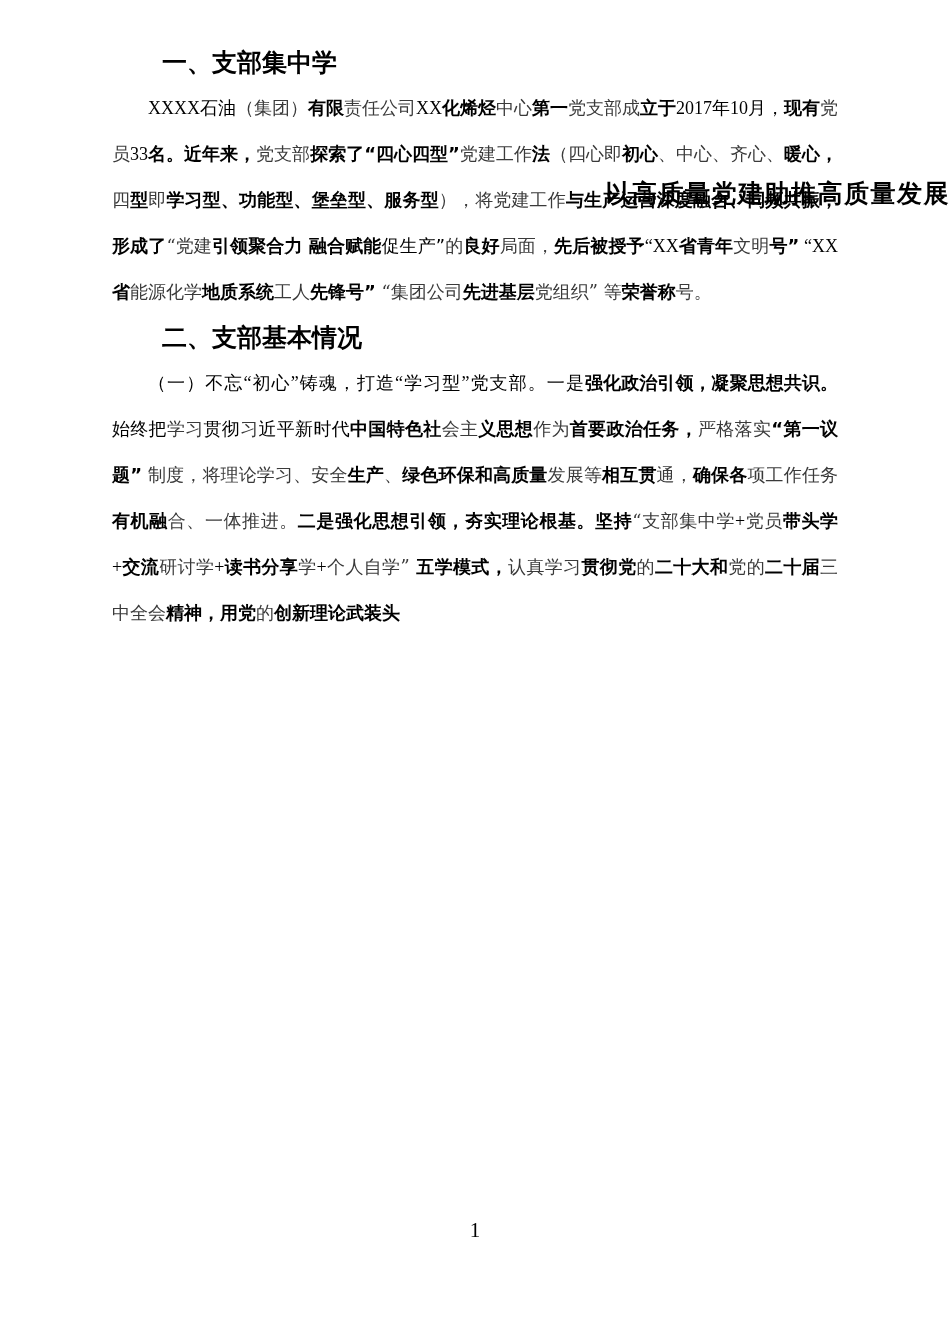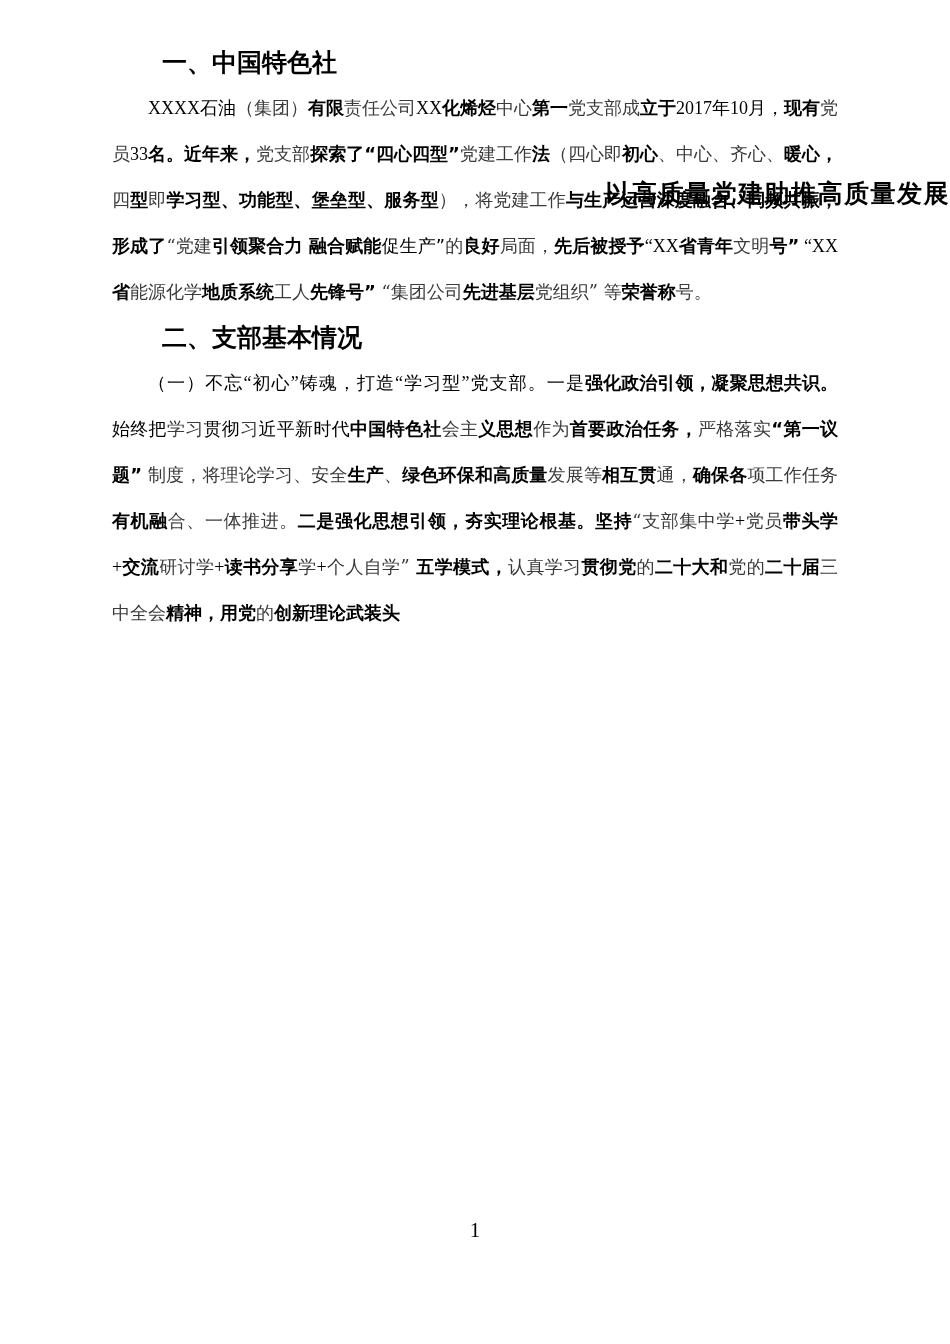--- a/index.html
+++ b/index.html
@@ -94,21 +94,21 @@
 </style>
 </head>
 <body>
 
 <div class="page">
 
   <h1 class="doc-title">以高质量党建助推高质量发展</h1>
 
   <div class="page-body">
 
-    <p class="heading-num spacer-top-1">一、中国特色社</p>
+    <p class="heading-num spacer-top-1">一、支部集中学</p>
 
     <p class="para body-para"><span class="t-r">XXXX石油</span><span class="t-l">（集团）</span><span class="t-h">有限</span><span class="t-l">责任公司</span><span class="t-r">XX</span><span class="t-h">化烯烃</span><span class="t-l">中心</span><span class="t-h">第一</span><span class="t-l">党支部成</span><span class="t-h">立于</span><span class="t-r">2017</span><span class="t-s">年</span><span class="t-r">10</span><span class="t-s">月，</span><span class="t-h">现有</span><span class="t-l">党员</span><span class="t-r">33</span><span class="t-h">名。</span><span class="t-h">近年来，</span><span class="t-l">党支部</span><span class="t-h">探索了</span><span class="t-h">“四心四型”</span><span class="t-l">党建工作</span><span class="t-h">法</span><span class="t-l">（四心即</span><span class="t-h">初心</span><span class="t-l">、中心、齐心、</span><span class="t-h">暖心，</span><span class="t-l">四</span><span class="t-h">型</span><span class="t-l">即</span><span class="t-h">学习型</span><span class="t-h">、</span><span class="t-h">功能型</span><span class="t-h">、</span><span class="t-h">堡垒型</span><span class="t-h">、</span><span class="t-h">服务型</span><span class="t-l">），</span><span class="t-l">将党建工作</span><span class="t-h">与生产</span><span class="t-h">运营</span><span class="t-h">深度融合、同频共振，</span><span class="t-h">形成了</span><span class="t-l">“党建</span><span class="t-h">引领聚合力</span><span class="t-h"> 融合赋能</span><span class="t-s">促生产”</span><span class="t-l">的</span><span class="t-h">良好</span><span class="t-l">局面，</span><span class="t-h">先后被授予</span><span class="t-r">“XX</span><span class="t-h">省青年</span><span class="t-l">文明</span><span class="t-h">号”</span><span class="t-r"> “XX</span><span class="t-h">省</span><span class="t-l">能源化学</span><span class="t-h">地质系统</span><span class="t-l">工人</span><span class="t-h">先锋号”</span><span class="t-l"> “集团公司</span><span class="t-h">先进</span><span class="t-h">基层</span><span class="t-l">党组织”</span><span class="t-l"> 等</span><span class="t-h">荣誉称</span><span class="t-l">号。</span></p>
 
     <p class="heading-num">二、支部基本情况</p>
 
     <p class="para body-para"><span class="sub-heading">（一）不忘“初心”铸魂，打造“学习型”党支部。</span><span class="sub-heading">一是</span><span class="t-h">强化政治</span><span class="t-h">引领，</span><span class="t-h">凝聚思想</span><span class="t-h">共识。</span><span class="t-s">始终把</span><span class="t-l">学习</span><span class="t-s">贯彻</span><span class="t-l">习</span><span class="t-s">近平新时代</span><span class="t-h">中国特色社</span><span class="t-l">会主</span><span class="t-h">义思想</span><span class="t-l">作为</span><span class="t-h">首要政治任务，</span><span class="t-l">严格落实</span><span class="t-h">“第一议</span><span class="t-h">题”</span><span class="t-l"> 制度，将理论学习、安全</span><span class="t-h">生产</span><span class="t-l">、</span><span class="t-h">绿色环保和高质量</span><span class="t-l">发展等</span><span class="t-h">相互贯</span><span class="t-l">通，</span><span class="t-h">确保各</span><span class="t-l">项工作任务</span><span class="t-h">有机融</span><span class="t-l">合、一体推进。</span><span class="t-h">二是强化</span><span class="t-h">思想引领，</span><span class="t-h">夯</span><span class="t-h">实理论</span><span class="t-h">根</span><span class="t-h">基。</span><span class="t-h">坚持</span><span class="t-l">“支部集中学</span><span class="t-r">+</span><span class="t-l">党员</span><span class="t-h">带头学</span><span class="t-r">+</span><span class="t-h">交流</span><span class="t-l">研讨学</span><span class="t-r">+</span><span class="t-h">读书</span><span class="t-h">分享</span><span class="t-l">学</span><span class="t-r">+</span><span class="t-l">个人自学”</span><span class="t-h"> 五学模式，</span><span class="t-l">认真学习</span><span class="t-h">贯彻党</span><span class="t-l">的</span><span class="t-h">二十大</span><span class="t-h">和</span><span class="t-l">党</span><span class="t-l">的</span><span class="t-h">二十届</span><span class="t-l">三中全会</span><span class="t-h">精神，</span><span class="t-h">用党</span><span class="t-l">的</span><span class="t-h">创新理论</span><span class="t-h">武装头</span></p>
 
   </div>
 
   <div class="page-number">1</div>

